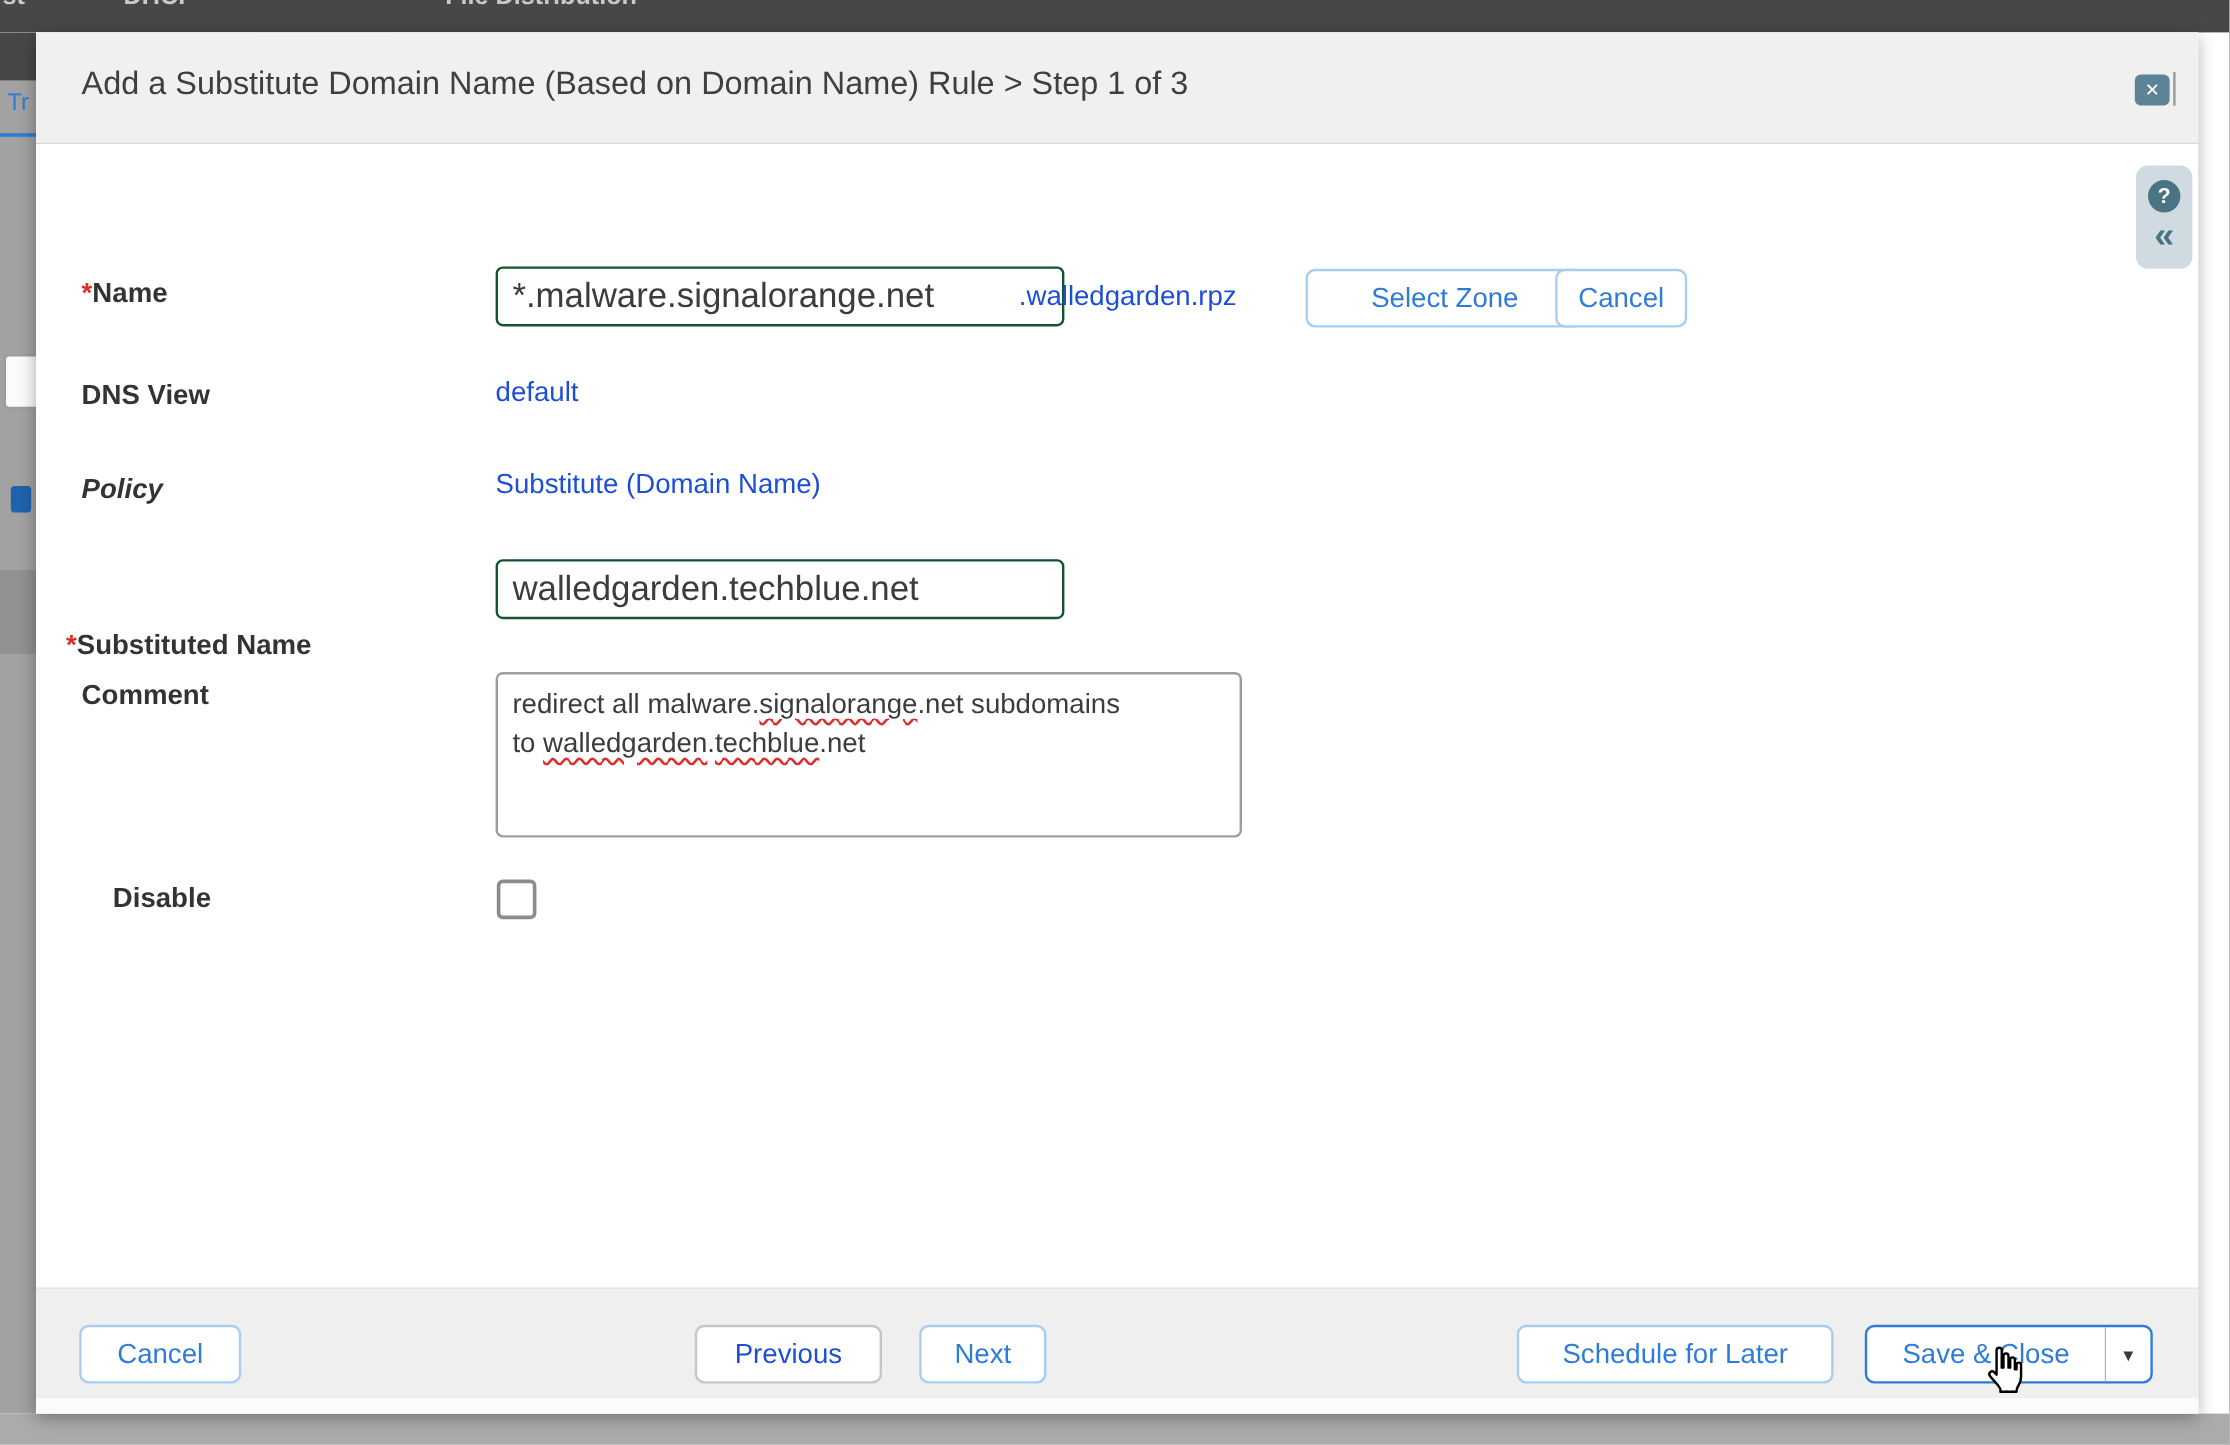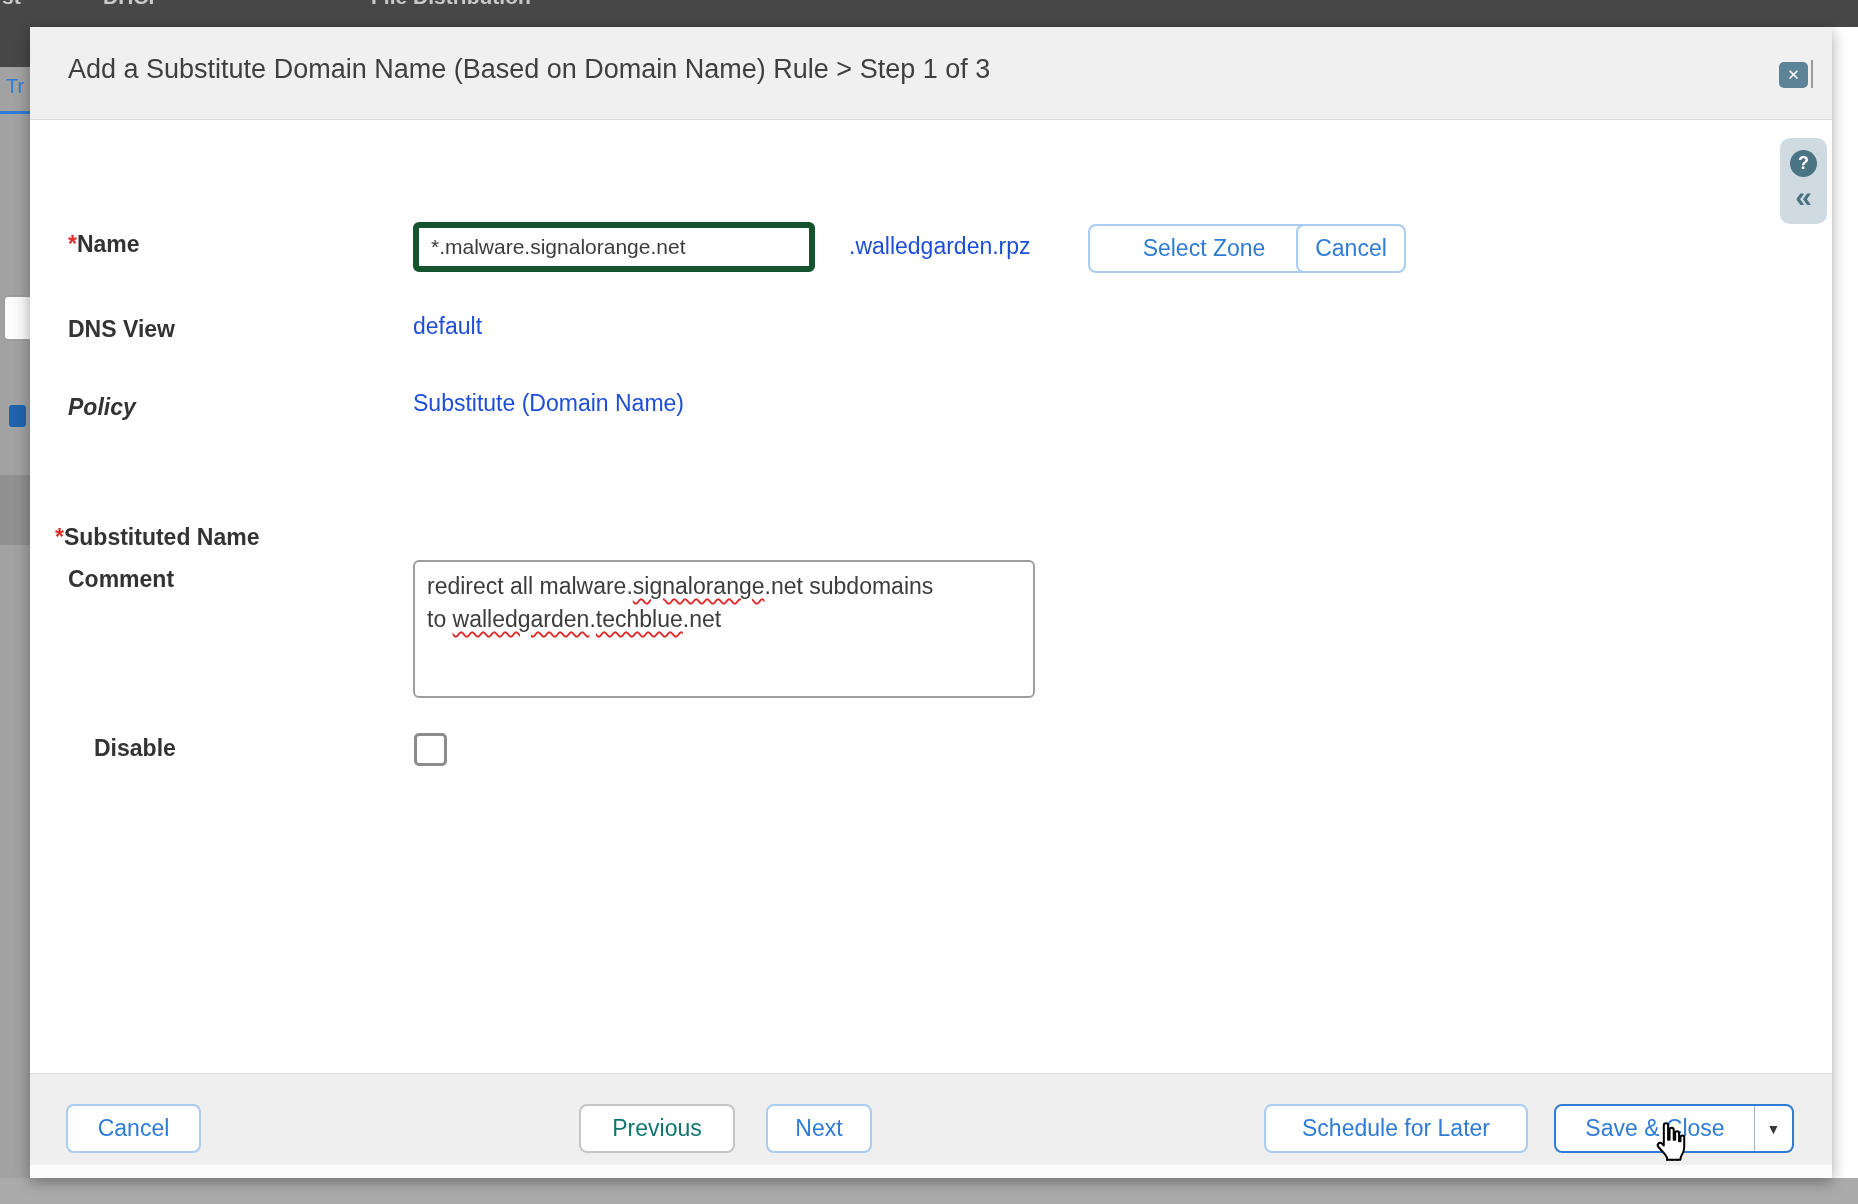--- a/index.html
+++ b/index.html
@@ -42,25 +42,25 @@
   .help-tab{left:1780px;top:138px;width:47px;height:86px;background:#cfdbe1;border-radius:10px;z-index:4;}
   .help-circle{position:absolute;left:10px;top:12px;width:27px;height:27px;border-radius:50%;background:#4a7383;
                display:flex;align-items:center;justify-content:center;color:#fff;font-size:18px;font-weight:bold;cursor:pointer;}
   .collapse-glyph{position:absolute;left:10px;top:42px;width:27px;height:34px;color:#4a7383;font-size:30px;font-weight:bold;
                   display:flex;align-items:center;justify-content:center;cursor:pointer;}
 
   
   .flabel{font-size:23px;font-weight:bold;color:#333;z-index:4;white-space:nowrap;}
   .req{color:#e02b2b;}
   .fvalue{font-size:23px;color:#1d4ed8;z-index:4;white-space:nowrap;}
-  .tinput{z-index:4;width:402px;height:50px;border:6px solid #14532d;border-radius:6px;font-size:21px;color:#3c3c3c;
+  .tinput{z-index:4;width:474px;height:50px;border:2px solid #14532d;border-radius:6px;font-size:29px;color:#3c3c3c;
           padding:0 12px;box-sizing:border-box;font-family:"Liberation Sans","DejaVu Sans",sans-serif;background:#fff;}
   .btn{z-index:4;display:flex;align-items:center;justify-content:center;background:#fff;border:2px solid #a8cdf0;
        border-radius:8px;color:#2e7cd6;font-size:23px;cursor:pointer;box-sizing:border-box;white-space:nowrap;}
-  .btn.disabled{border-color:#c6c6c6;color:#0f766e;cursor:default;}
+  .btn.disabled{border-color:#c6c6c6;color:#1d4ed8;cursor:default;}
   .comment-box{left:413px;top:560px;width:622px;height:138px;border:2px solid #9e9e9e;border-radius:6px;z-index:4;
                background:#fff;box-sizing:border-box;padding:8px 12px;font-size:23px;color:#3c3c3c;line-height:33px;cursor:text;}
   .sq{text-decoration:underline;text-decoration-style:wavy;text-decoration-color:#e02b2b;text-decoration-thickness:2px;text-underline-offset:4px;}
   .checkbox{left:414px;top:733px;width:33px;height:33px;background:#fff;border:3px solid #8c8c8c;border-radius:5px;z-index:4;box-sizing:border-box;cursor:pointer;}
 
   
   .split-btn{left:1554px;top:1104px;width:240px;height:49px;border:2px solid #2e7cd6;border-radius:8px;background:#fff;
              z-index:4;display:flex;box-sizing:border-box;cursor:pointer;}
   .split-main{width:198px;display:flex;align-items:center;justify-content:center;color:#2e7cd6;font-size:23px;white-space:nowrap;}
   .split-sep{width:1px;background:#9fb8cf;}
@@ -119,20 +119,21 @@
     <span>Cancel</span>
   </div>
 
   <div class="abs flabel" style="left:68px;top:316px;">DNS View</div>
   <div class="abs fvalue" style="left:413px;top:313px;">default</div>
 
   <div class="abs flabel" style="left:68px;top:394px;font-style:italic;">Policy</div>
   <div class="abs fvalue" style="left:413px;top:390px;">Substitute (Domain Name)</div>
 
   <div class="abs flabel" style="left:55px;top:477px;margin-top:47px;"><span class="req">*</span><span>Substituted Name</span></div>
+  <input class="abs tinput" style="left: 413px; top: 466px;" value="walledgarden.techblue.net">
 
   <div class="abs flabel" style="left:68px;top:566px;">Comment</div>
   <div class="abs comment-box">
     <div><span>redirect all malware.</span><span class="sq">signalorange</span><span>.net subdomains</span></div>
     <div><span>to </span><span class="sq">walledgarden</span><span>.</span><span class="sq">techblue</span><span>.net</span></div>
   </div>
 
   <div class="abs flabel" style="left:68px;top:735px;margin-left:26px;">Disable</div>
   <div class="abs checkbox"></div>
 

